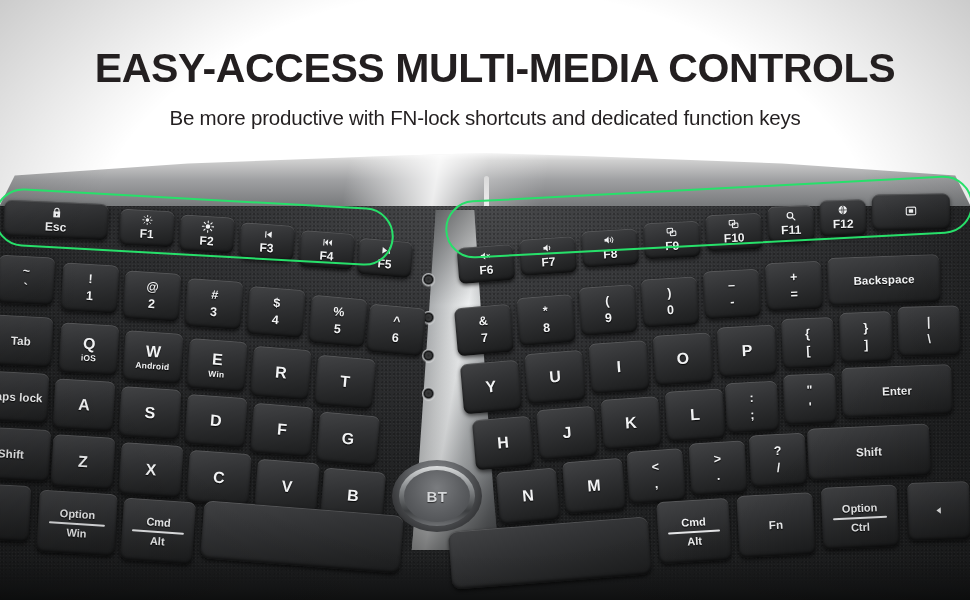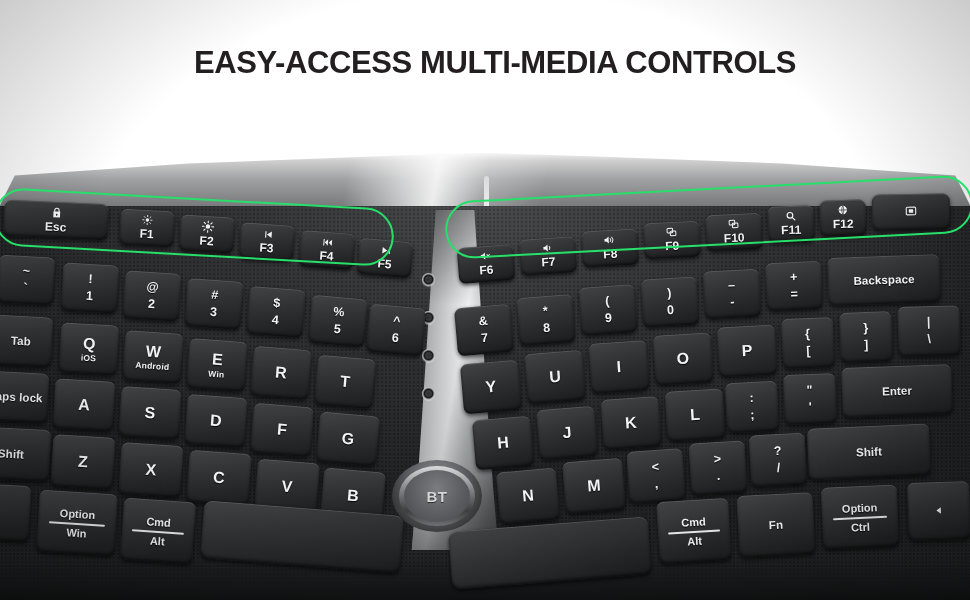--- a/index.html
+++ b/index.html
@@ -4,21 +4,21 @@
 <style>
   * { margin:0; padding:0; box-sizing:border-box; }
   html,body { width:970px; height:600px; overflow:hidden; background:#fff; }
   body { font-family:"Liberation Sans", sans-serif; }
 
   #stage { position:relative; width:970px; height:600px; background:#ffffff; overflow:hidden; }
 
   
   .hdr { position:absolute; left:0; top:0; width:970px; text-align:center; z-index:40; }
   .hdr h1 {
-    font-size:31px; font-weight:bold; letter-spacing:-0.4px;
+    font-size:41px; font-weight:bold; letter-spacing:-0.4px;
     color:#231f20; margin-top:45px; font-family:"Liberation Sans", sans-serif;padding-left:20px;
   }
   .hdr h2 {
     font-size:20.5px; font-weight:normal; color:#231f20;
     margin-top:14px; letter-spacing:-0.2px;
   }
 
   
   #kb { position:absolute; left:-10px; top:150px; width:990px; height:460px; }
 
@@ -145,20 +145,21 @@
   .vignette { position:absolute; inset:0; pointer-events:none;
     background:radial-gradient(ellipse 75% 85% at 50% 45%, rgba(0,0,0,0) 55%, rgba(0,0,0,.30) 100%); }
 </style>
 </head>
 <body>
 
 <div id="stage">
 
   <div class="hdr">
     <h1>EASY-ACCESS MULTI-MEDIA CONTROLS</h1>
+    <h2>Be more productive with  FN-lock shortcuts and dedicated function keys</h2>
   </div>
 
   <div id="kb">
 
     <div class="bezel"></div>
     <div class="bezel-gloss"></div>
     <div class="bezel-notch"></div>
     <div class="bezel-edge"></div>
 
     <div class="deck">

